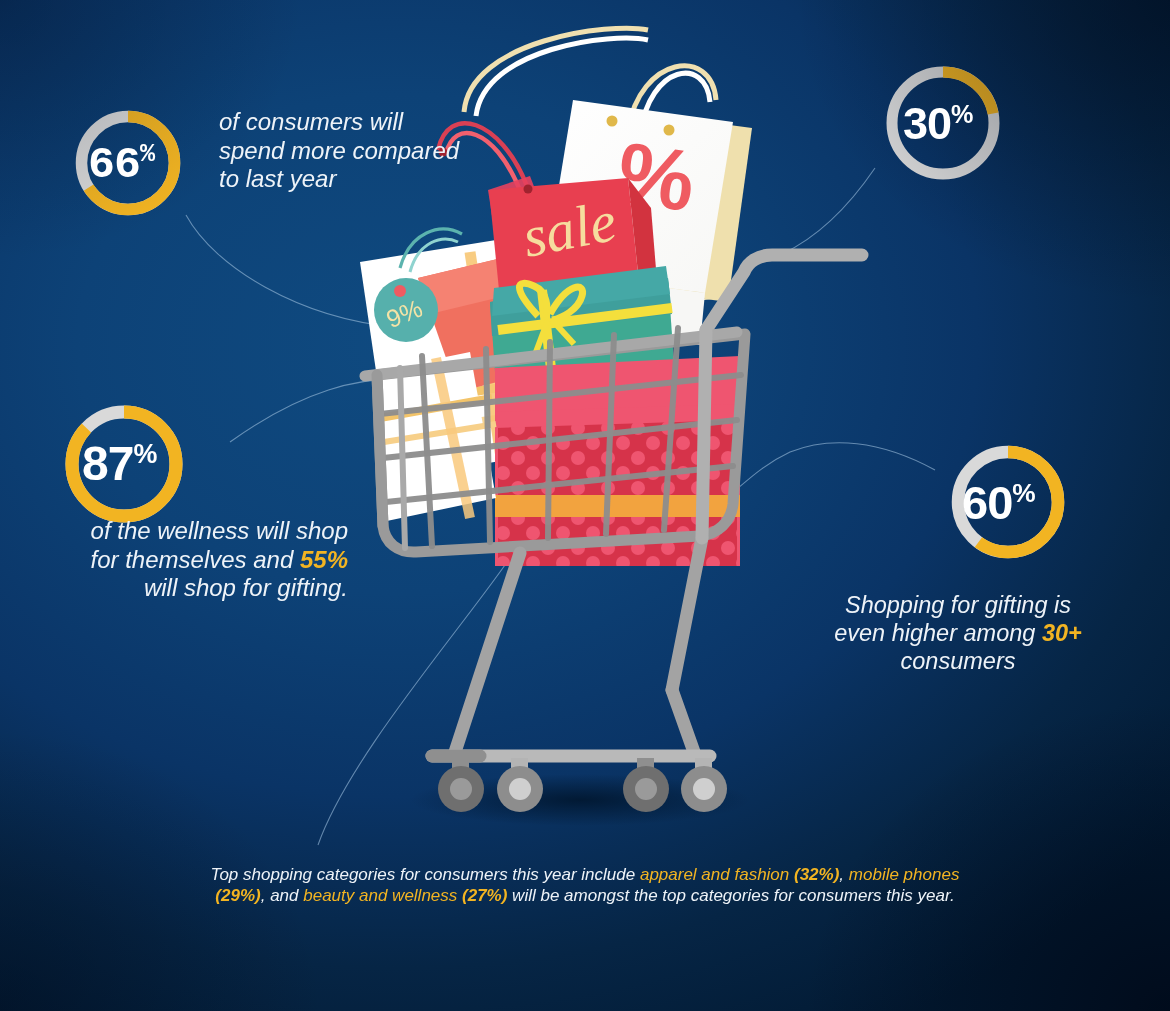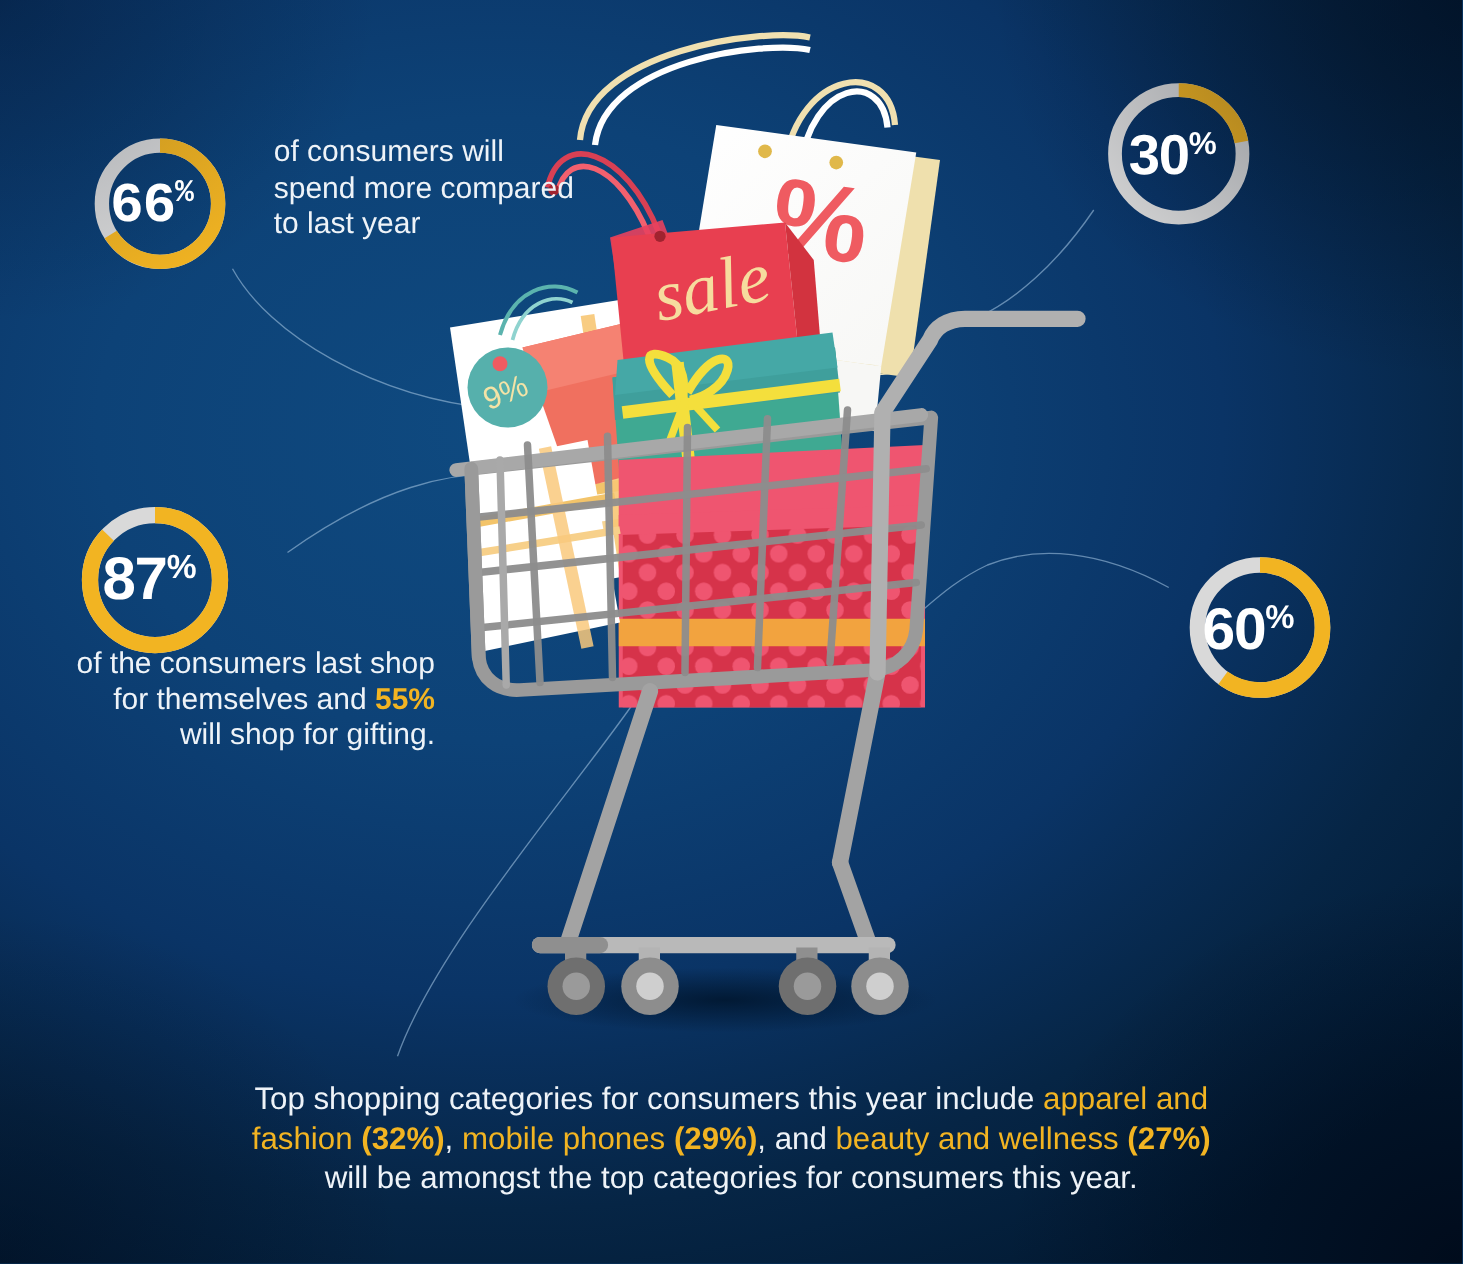--- a/index.html
+++ b/index.html
@@ -25,32 +25,32 @@
 
   .stat-num{
     position:absolute;
     color:#ffffff;font-weight:700;letter-spacing:-1px;
     line-height:1;white-space:nowrap;
   }
   .stat-num .pct{font-size:.56em;vertical-align:super;font-weight:700;letter-spacing:0;}
 
   .txt{
     position:absolute;color:#eef3f8;
-    font-size:24px;line-height:1.19;font-weight:400;
+    font-size:24px;line-height:1.19;font-weight:400;font-style:italic;
   }
   .txt.r{text-align:right;}
   .txt.c{text-align:center;}
   .hl{color:#f2b422;font-weight:700;}
   .hl-plain{color:#f2b422;font-weight:400;}
 
   #t66{left:219px;top:108px;width:250px;}
   #t22{left:852px;top:180px;width:268px;text-align:right;}
   #t87{left:60px;top:517px;width:288px;text-align:right;}
   #t60{left:818px;top:592px;width:280px;text-align:center;font-size:23.5px;}
-  #tbottom{left:195px;top:864px;width:780px;text-align:center;font-size:25px;line-height:1.26;}
+  #tbottom{left:195px;top:864px;width:780px;text-align:center;font-size:17px;line-height:1.26;}
 
   #n66{left:88px;top:142px;font-size:45px;font-family:Liberation Mono, monospace;}
   #n22{left:903px;top:101px;font-size:45px;}
   #n87{left:82px;top:440px;font-size:48px;}
   #n60{left:962px;top:479px;font-size:47px;}
 </style>
 </head>
 <body>
 
 <div id="stage">
@@ -247,18 +247,19 @@
 
   <div class="bgcorner"></div>
 
   <div class="stat-num" id="n66"><span>66</span><span class="pct">%</span></div>
   <div class="stat-num" id="n22"><span>30</span><span class="pct">%</span></div>
   <div class="stat-num" id="n87"><span>87</span><span class="pct">%</span></div>
   <div class="stat-num" id="n60"><span>60</span><span class="pct">%</span></div>
 
   <div class="txt" id="t66">of consumers will spend more compared to last year</div>
 
-  <div class="txt r" id="t87"><span>of the consumers last shop for themselves and </span><span class="hl">55%</span><span> will shop for gifting.</span></div>
-
+  <div class="txt r" id="t87"><span>of the wellness will shop for themselves and </span><span class="hl">55%</span><span> will shop for gifting.</span></div>
+
+  <div class="txt c" id="t60"><span>Shopping for gifting is even higher among </span><span class="hl">30+</span><span> consumers</span></div>
 
   <div class="txt c" id="tbottom"><span>Top shopping categories for consumers this year include </span><span class="hl-plain">apparel and fashion </span><span class="hl">(32%)</span><span>, </span><span class="hl-plain">mobile phones </span><span class="hl">(29%)</span><span>, and </span><span class="hl-plain">beauty and wellness </span><span class="hl">(27%)</span><span> will be amongst the top categories for consumers this year.</span></div>
 
 </div>
 
 </body></html>

